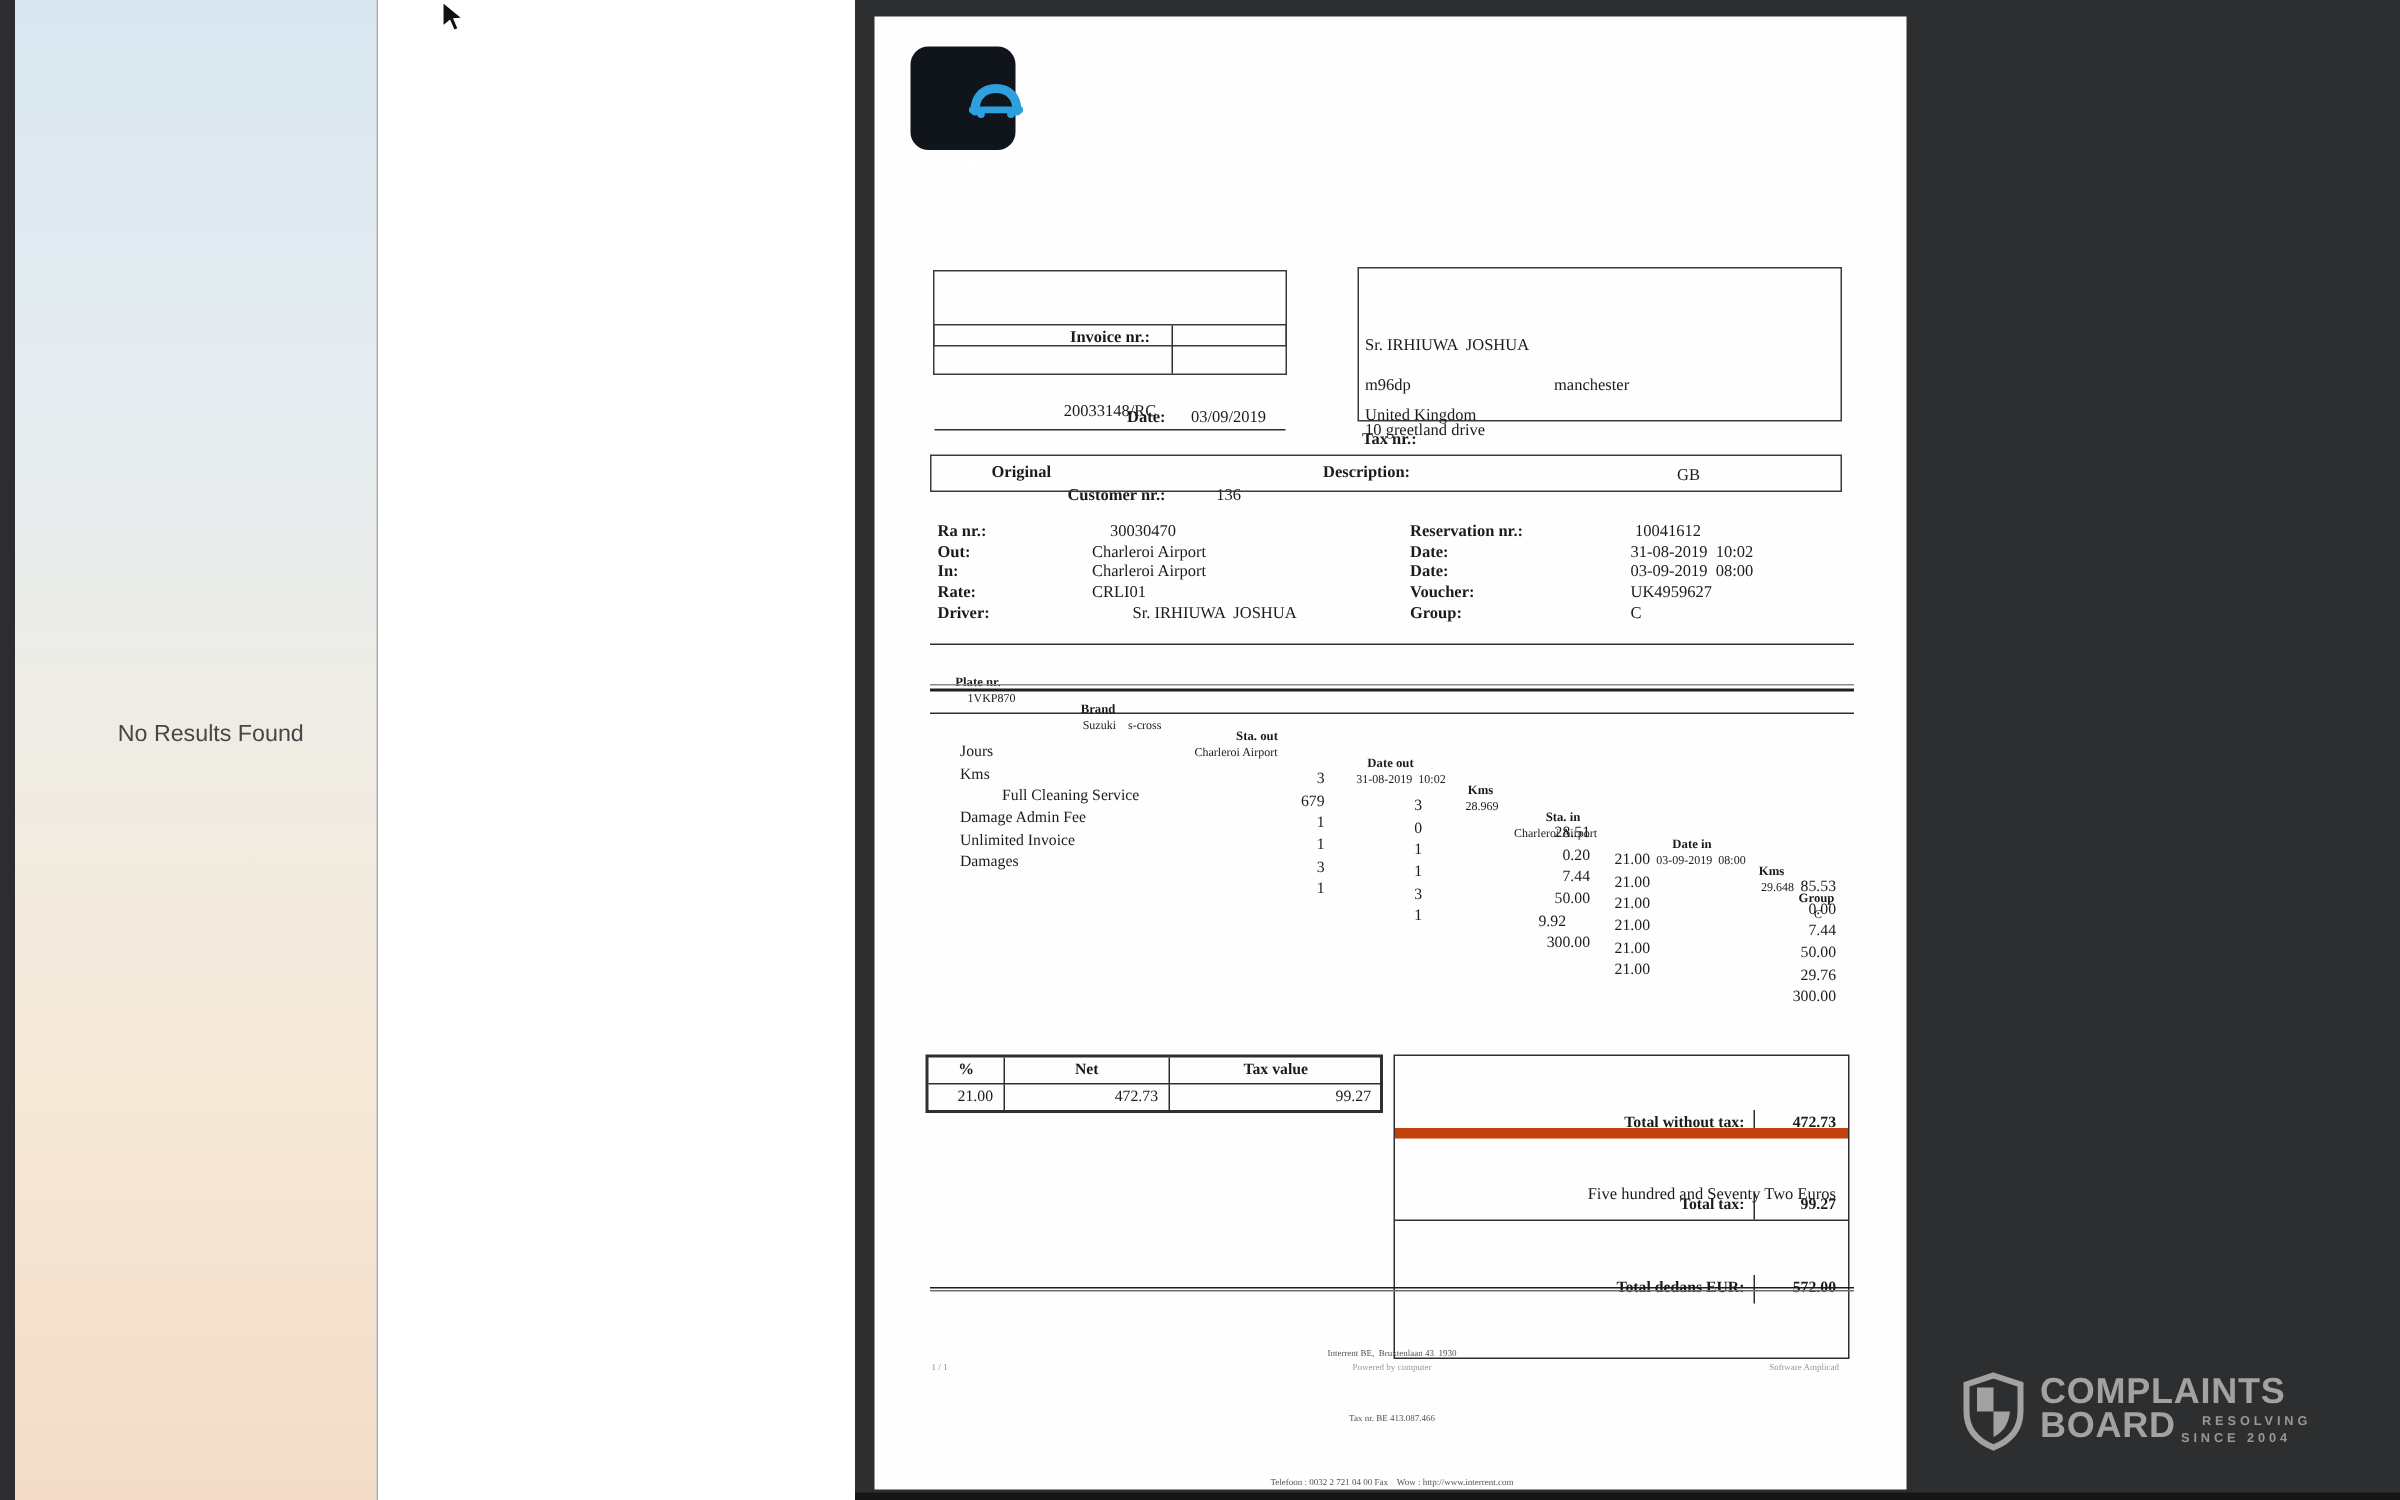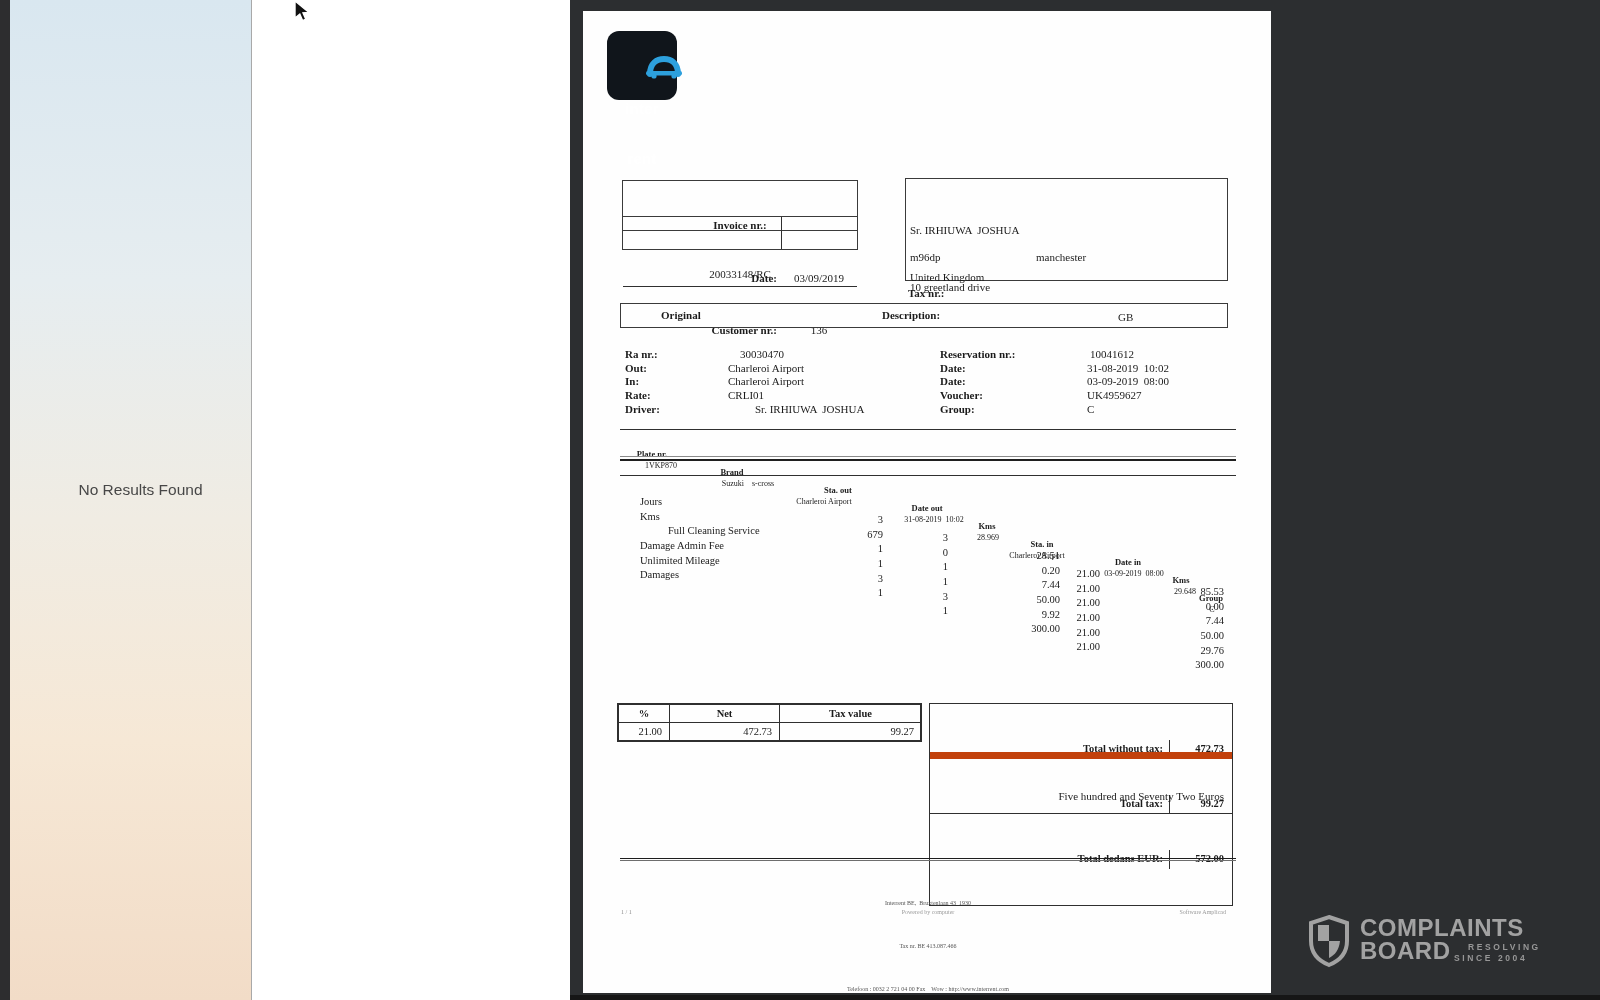--- a/index.html
+++ b/index.html
@@ -189,24 +189,24 @@
       </div>
       <div class="abs" style="left:37px;top:510px;width:616px;height:14px;">
         <span class="abs t10" style="left:20px;">Damage Admin Fee</span>
         <span class="abs t10 ra" style="left:213px;width:50px;">1</span>
         <span class="abs t10 ra" style="left:278px;width:50px;">1</span>
         <span class="abs t10 ra" style="left:370px;width:70px;">50.00</span>
         <span class="abs t10 ra" style="left:430px;width:50px;">21.00</span>
         <span class="abs t10 ra" style="left:534px;width:70px;">50.00</span>
       </div>
       <div class="abs" style="left:37px;top:525px;width:616px;height:14px;">
-        <span class="abs t10" style="left:20px;">Unlimited Mileage</span>
+        <span class="abs t10" style="left:20px;">Unlimited Invoice</span>
         <span class="abs t10 ra" style="left:213px;width:50px;">3</span>
         <span class="abs t10 ra" style="left:278px;width:50px;">3</span>
-        <span class="abs t10 ra" style="left:370px;width:70px;">9.92</span>
+        <span class="abs t10 ra" style="left:354px;width:70px;">9.92</span>
         <span class="abs t10 ra" style="left:430px;width:50px;">21.00</span>
         <span class="abs t10 ra" style="left:534px;width:70px;">29.76</span>
       </div>
       <div class="abs" style="left:37px;top:539px;width:616px;height:14px;">
         <span class="abs t10" style="left:20px;">Damages</span>
         <span class="abs t10 ra" style="left:213px;width:50px;">1</span>
         <span class="abs t10 ra" style="left:278px;width:50px;">1</span>
         <span class="abs t10 ra" style="left:370px;width:70px;">300.00</span>
         <span class="abs t10 ra" style="left:430px;width:50px;">21.00</span>
         <span class="abs t10 ra" style="left:534px;width:70px;">300.00</span>

